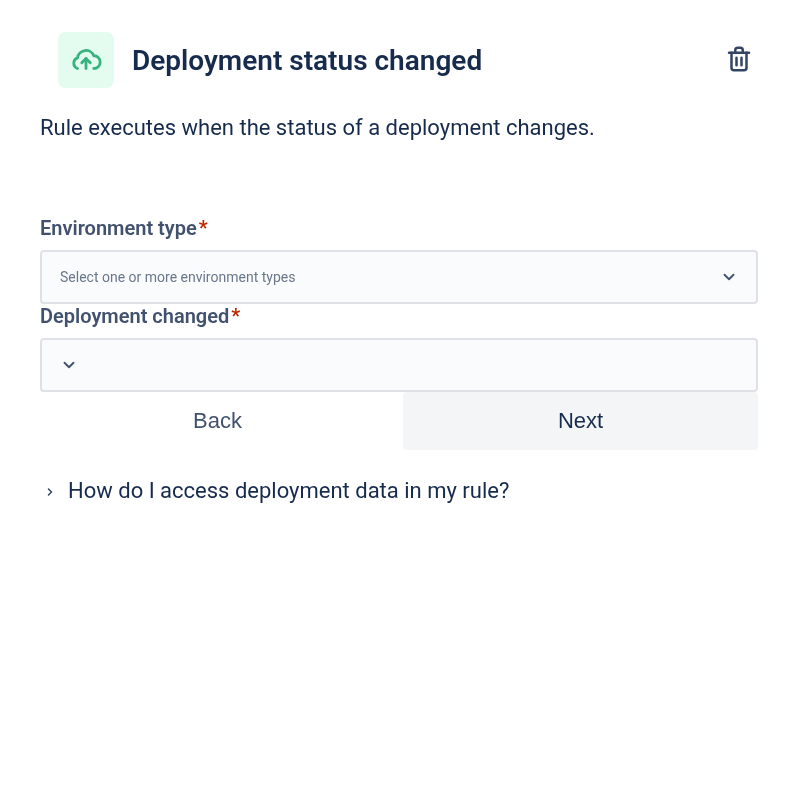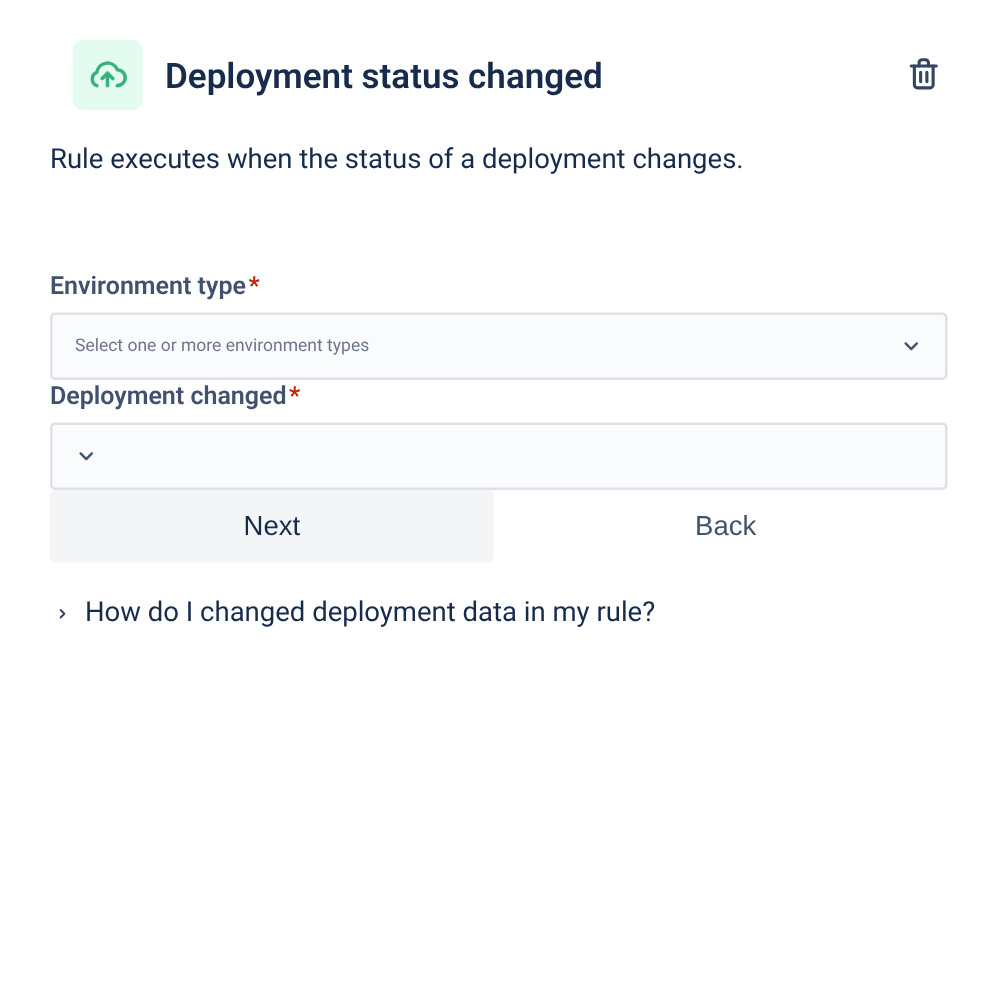--- a/index.html
+++ b/index.html
@@ -170,24 +170,24 @@
     <span>Deployment changed</span><span class="required">*</span>
   </label>
   <div class="select-box">
     <svg class="chevron" width="18" height="18" viewBox="0 0 24 24" fill="none">
       <path d="M6 9l6 6 6-6" stroke="#42526E" stroke-width="2.5" stroke-linecap="round" stroke-linejoin="round"></path>
     </svg>
   </div>
 </div>
 
 <div class="button-row">
+  <button class="btn btn-back">Back</button>
   <button class="btn btn-next">Next</button>
-  <button class="btn btn-back">Back</button>
 </div>
 
 <div class="help-link">
   <span class="caret">
     <svg width="12" height="12" viewBox="0 0 24 24" fill="none">
       <path d="M9 6l6 6-6 6" stroke="#344563" stroke-width="3" stroke-linecap="round" stroke-linejoin="round"></path>
     </svg>
   </span>
-  <span>How do I changed deployment data in my rule?</span>
+  <span>How do I access deployment data in my rule?</span>
 </div>
 
 </body></html>

